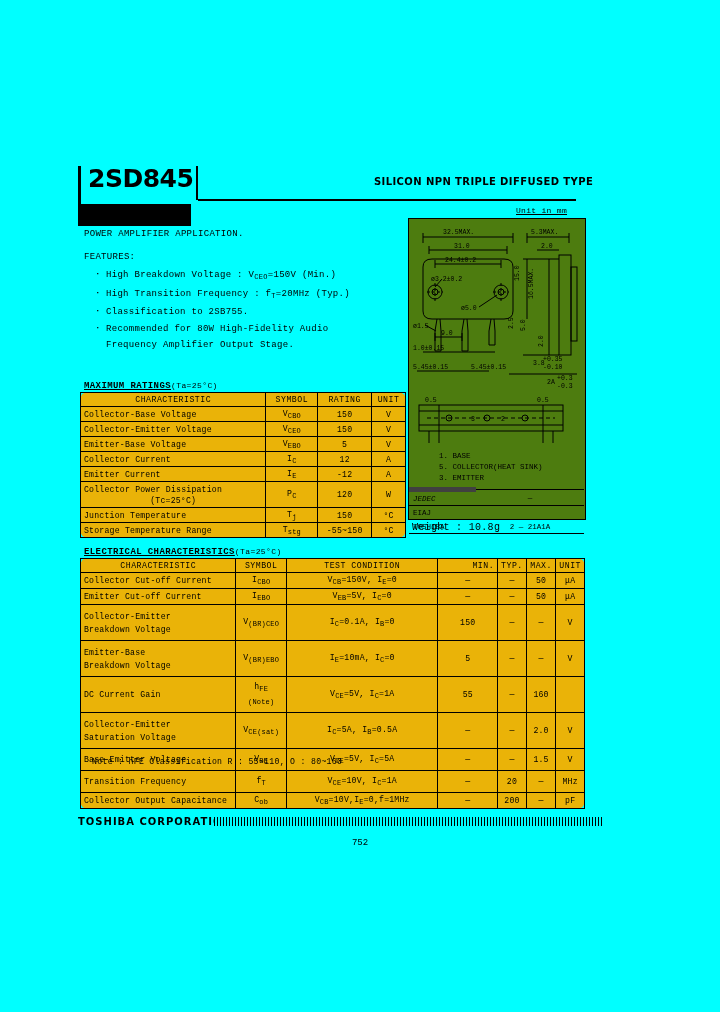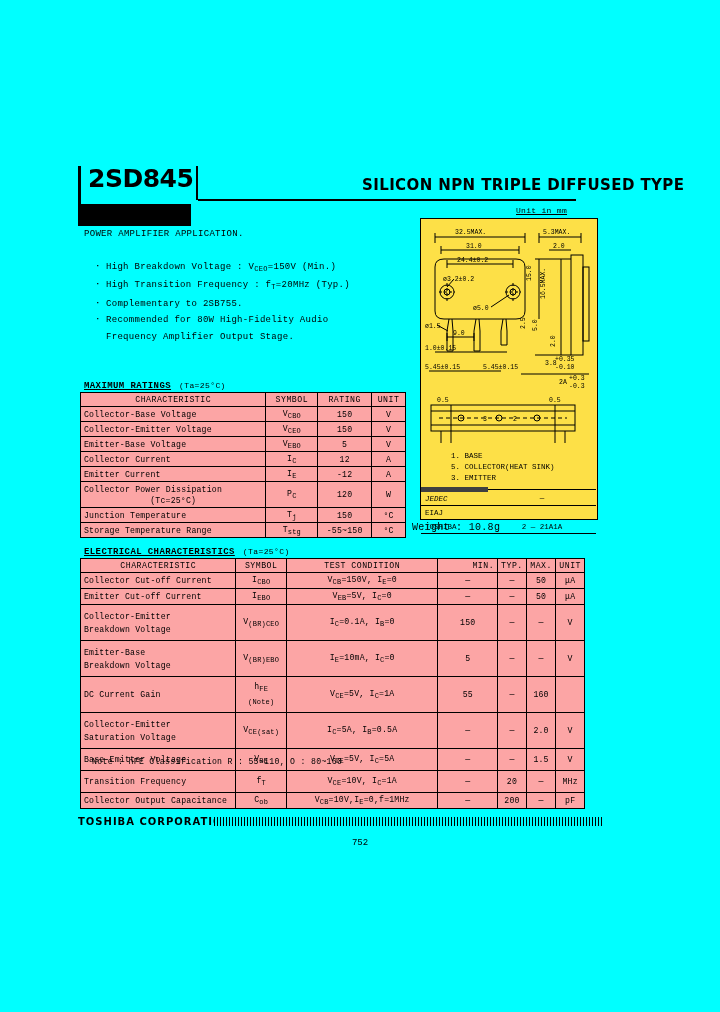--- a/index.html
+++ b/index.html
@@ -64,25 +64,25 @@
   .hdr-divider {
     position: absolute;
     left: 118px;
     top: 0px;
     width: 2px;
     height: 34px;
     background: #000;
   }
   .hdr-type {
     position: absolute;
-    left: 284px;
+    left: 296px;
     top: 10px;
     font-family: "DejaVu Sans", sans-serif;
     font-weight: bold;
-    font-size: 15px;
+    font-size: 10px;
     letter-spacing: 0.4px;
     white-space: nowrap;
   }
   .hdr-underline {
     position: absolute;
     left: 120px;
     top: 33px;
     width: 378px;
     height: 2px;
     background: #000;
@@ -91,21 +91,21 @@
   
   .desc {
     position: absolute;
     left: 84px;
     top: 226px;
     width: 330px;
     font-size: 9px;
     line-height: 16.5px;
     letter-spacing: 0.3px;
   }
-  .desc .app { margin-bottom: 16px; }
+  .desc .app { margin-bottom: 6px; }
   .desc .feat-head { margin-bottom: 2px; }
   .desc ul {
     list-style: none;
     margin: 0;
     padding: 0 0 0 10px;
   }
   .desc li {
     position: relative;
     padding-left: 12px;
     white-space: nowrap;
@@ -125,27 +125,27 @@
   .pkg-unit {
     position: absolute;
     left: 516px;
     top: 206px;
     font-size: 8px;
     letter-spacing: 0.3px;
   }
   .pkg-unit u { text-decoration: underline; }
   .pkg-panel {
     position: absolute;
-    left: 420px;
+    left: 408px;
     top: 218px;
     width: 178px;
     height: 302px;
     border: 1.5px solid #000;
     box-sizing: border-box;
-    background: #fde047;
+    background: #4d7c0f;
   }
   .pkg-svg { position: absolute; left: 0; top: 0; }
   .pkg-weight {
     position: absolute;
     left: 412px;
     top: 522px;
     font-size: 10px;
     letter-spacing: 0.3px;
   }
 
@@ -155,29 +155,29 @@
     font-size: 9px;
     letter-spacing: 0.4px;
     white-space: nowrap;
   }
   .tbl-title .main {
     text-decoration: underline;
     font-weight: bold;
   }
   .tbl-title .cond {
     font-size: 8px;
-    margin-left: 8px;
   }
 
   table.dt {
     position: absolute;
     border-collapse: collapse;
     font-size: 8.2px;
     letter-spacing: 0.2px;
-    background: #fca5a5;
+    background: #eab308;
+    border-radius: 8px;
   }
   table.dt th, table.dt td {
     border: 1px solid #000;
     padding: 1px 3px;
     height: 14px;
     box-sizing: border-box;
     font-weight: normal;
     vertical-align: middle;
     white-space: nowrap;
   }
@@ -260,24 +260,25 @@
     </div>
     <div class="hdr-divider"></div>
     <div class="hdr-type">SILICON NPN TRIPLE DIFFUSED TYPE</div>
     <div class="hdr-underline"></div>
   </div>
 
   <div class="desc">
     <div class="app">
       <span>POWER AMPLIFIER APPLICATION.</span>
     </div>
+    <div class="feat-head">FEATURES:</div>
     <ul>
       <li>High Breakdown Voltage : V<sub>CEO</sub>=150V (Min.)</li>
       <li>High Transition Frequency : f<sub>T</sub>=20MHz (Typ.)</li>
-      <li>Complementary to 2SB755.</li>
+      <li>Classification to 2SB755.</li>
       <li>Recommended for 80W High-Fidelity Audio</li>
       <li class="cont">Frequency Amplifier Output Stage.</li>
     </ul>
   </div>
 
   <div class="pkg-unit"><u>Unit in mm</u></div>
 
   <div class="pkg-panel">
     <svg class="pkg-svg" width="176" height="300" viewBox="0 0 176 300">
       <g stroke="#000" fill="none" stroke-width="1" font-family="Liberation Mono, monospace" font-size="6.5">

